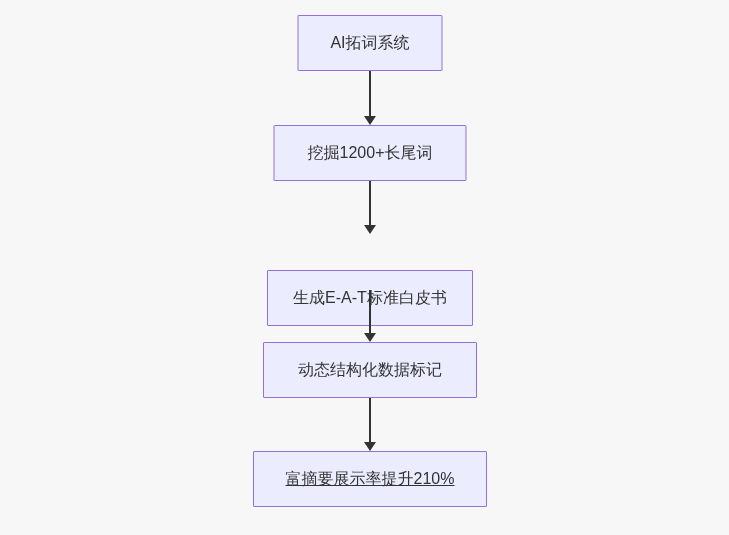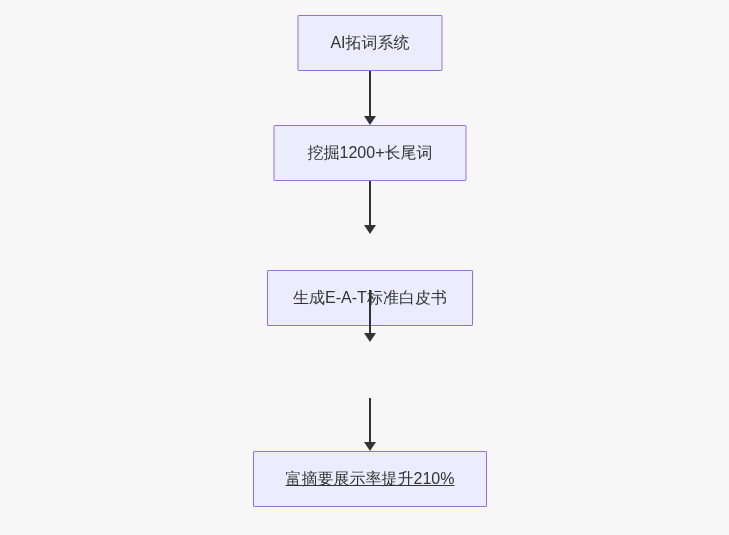--- a/index.html
+++ b/index.html
@@ -100,20 +100,23 @@
 
   <div class="flow-node n3">
     <span>生成E-A-T标准白皮书</span>
   </div>
 
   <div class="flow-arrow a3">
     <div class="shaft"></div>
     <div class="head"></div>
   </div>
 
+  <div class="flow-node n4">
+    <span>动态结构化数据标记</span>
+  </div>
 
   <div class="flow-arrow a4">
     <div class="shaft"></div>
     <div class="head"></div>
   </div>
 
   <div class="flow-node n5">
     <span>富摘要展示率提升210%</span>
   </div>
 

